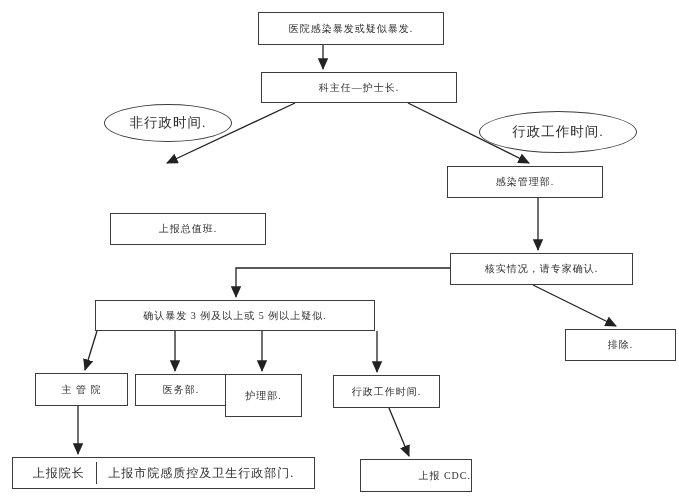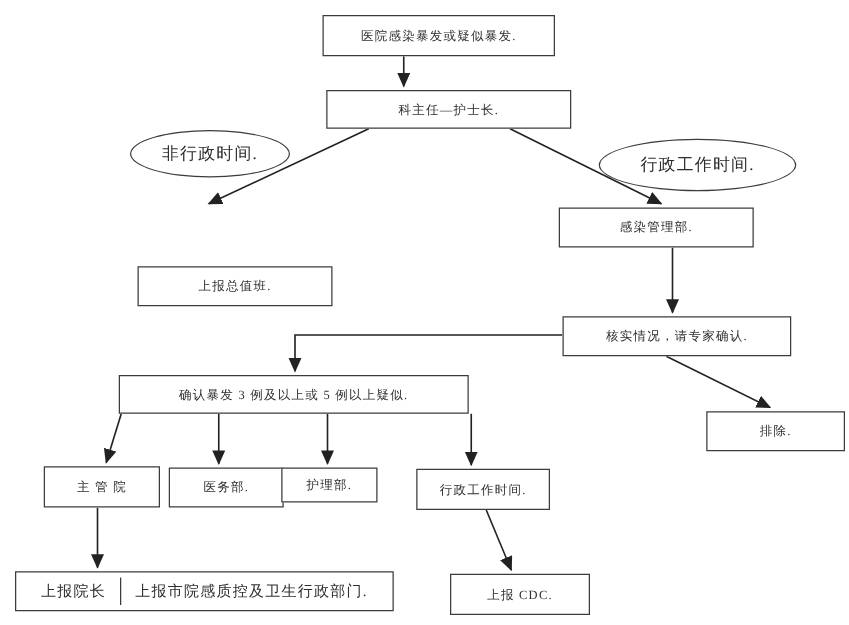--- a/index.html
+++ b/index.html
@@ -37,24 +37,24 @@
   #n-director   {left:261px;top:72px; width:196px;height:31px;}
   #n-nonadmin   {left:104px;top:104px;width:128px;height:38px;}
   #n-admin      {left:479px;top:111px;width:158px;height:42px;}
   #n-duty       {left:110px;top:166px;width:156px;height:32px;margin-top:47px;}
   #n-infection  {left:447px;top:166px;width:156px;height:32px;}
   #n-verify     {left:450px;top:253px;width:183px;height:32px;}
   #n-confirm    {left:95px; top:300px;width:280px;height:31px;}
   #n-exclude    {left:565px;top:329px;width:111px;height:32px;}
   #n-charge     {left:35px; top:373px;width:93px; height:33px;}
   #n-medical    {left:135px;top:374px;width:92px; height:32px;}
-  #n-nursing    {left:225px;top:374px;width:77px; height:28px;}
+  #n-nursing    {left:225px;top:374px;width:77px; height:43px;}
   #n-prevention {left:333px;top:375px;width:107px;height:33px;}
   #n-report-row {left:12px; top:457px;width:303px;height:32px;font-size:12px;gap:9px;}
-  #n-cdc        {left:360px;top:459px;width:112px;height:33px;}
+  #n-cdc        {left:360px;top:459px;width:112px;height:33px;justify-content:flex-end;}
   .vdivider{
     width:1.3px;height:22px;background:#3c3c3c;display:inline-block;
     margin:0 2px;
   }
 </style>
 </head>
 <body>
 
 <div id="canvas">
 

